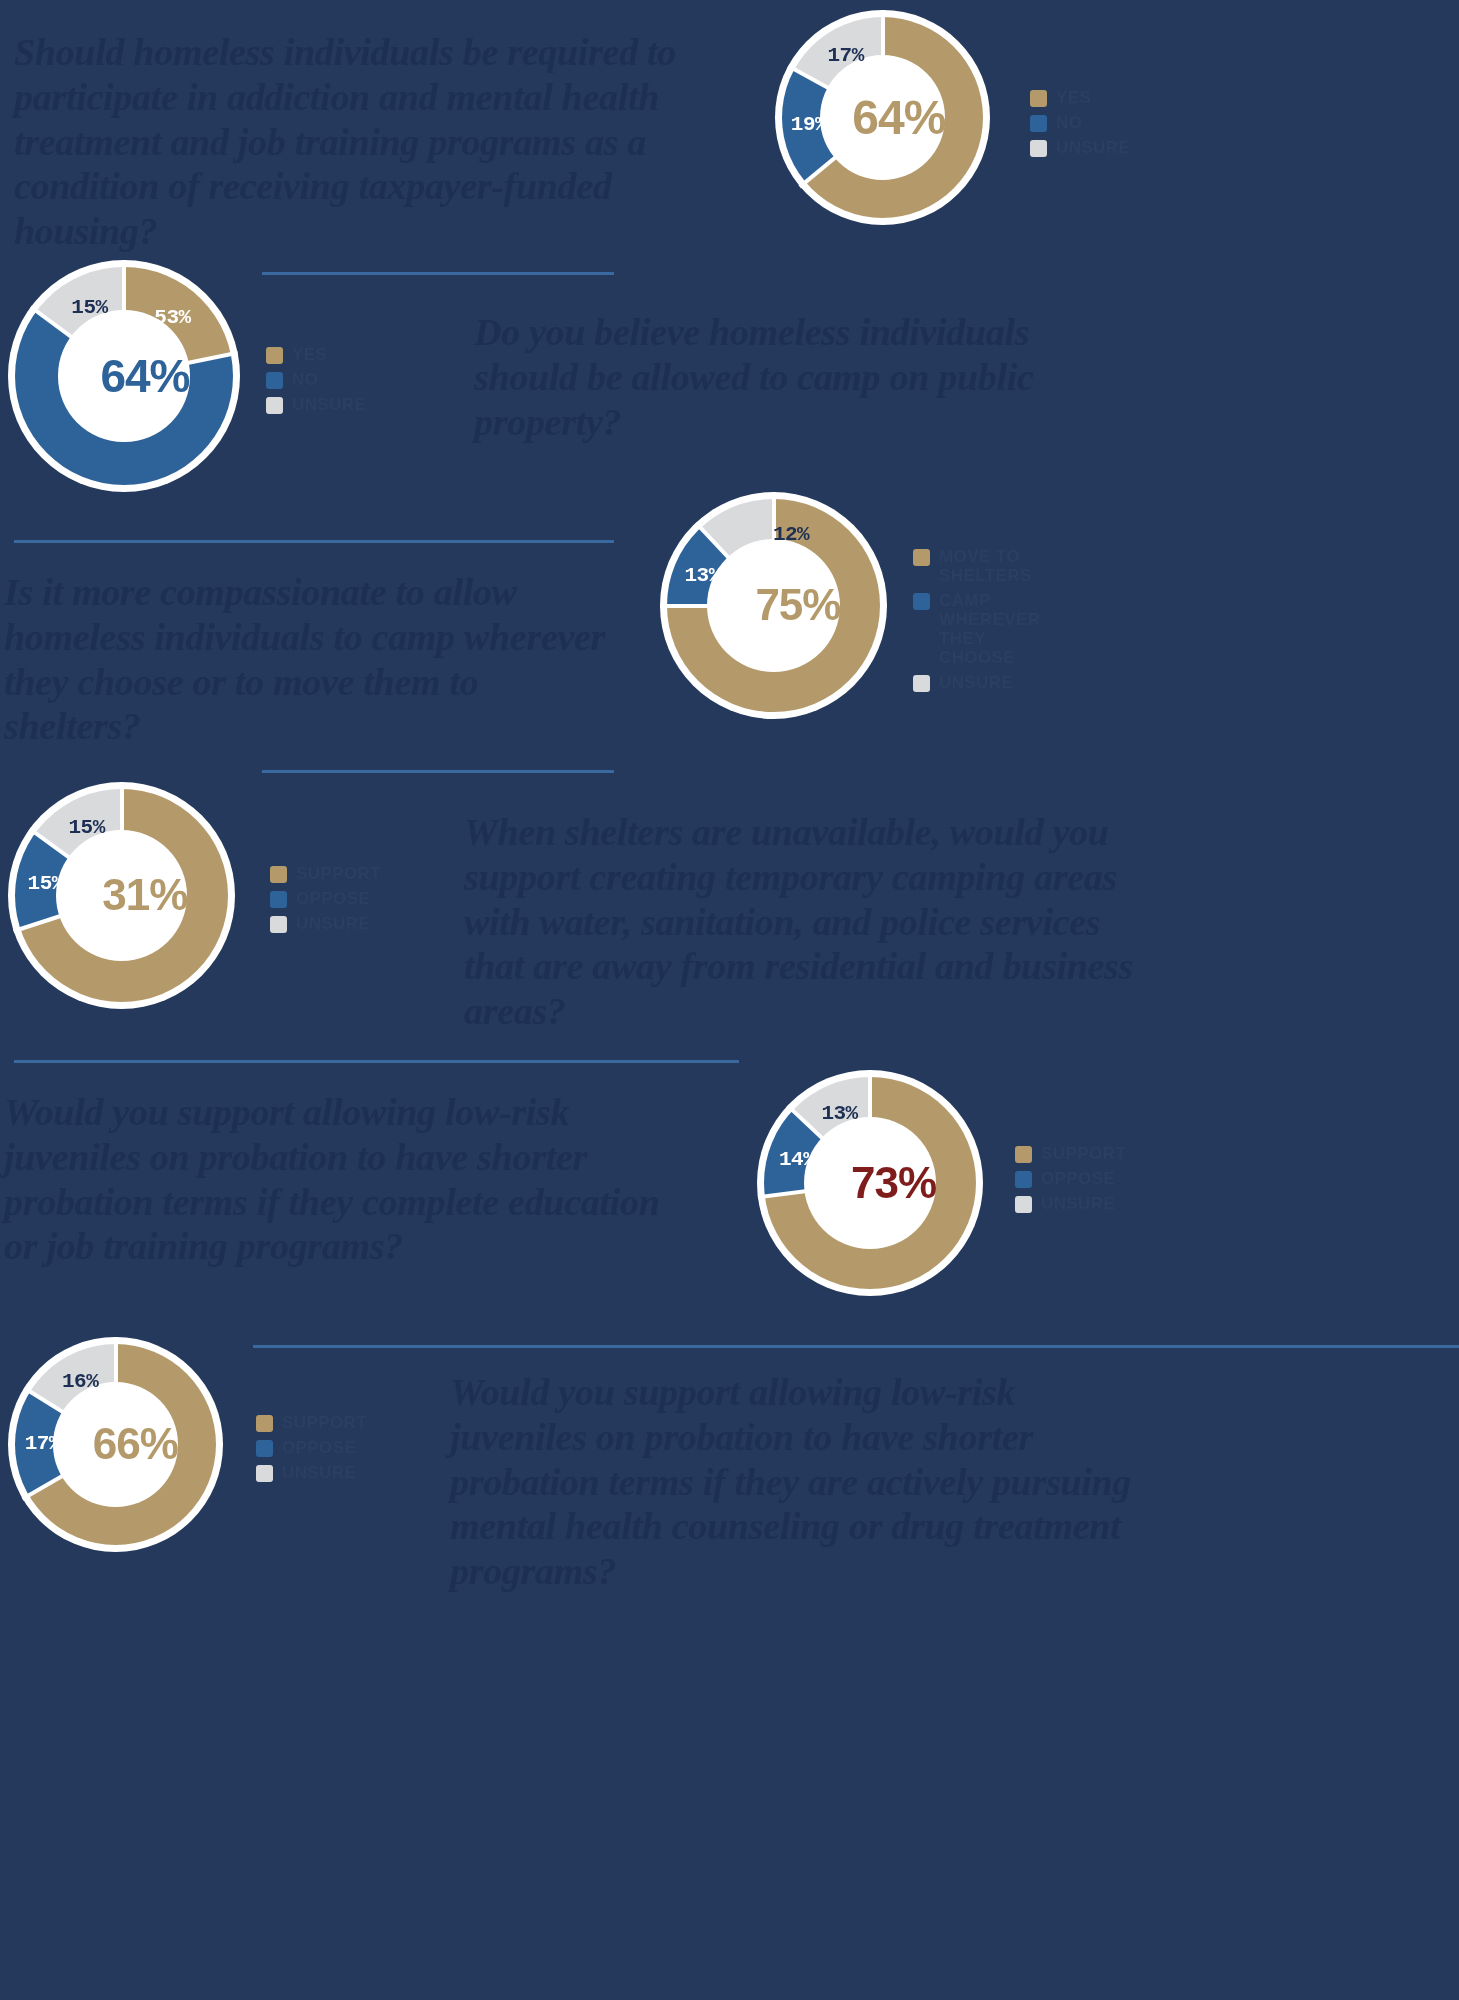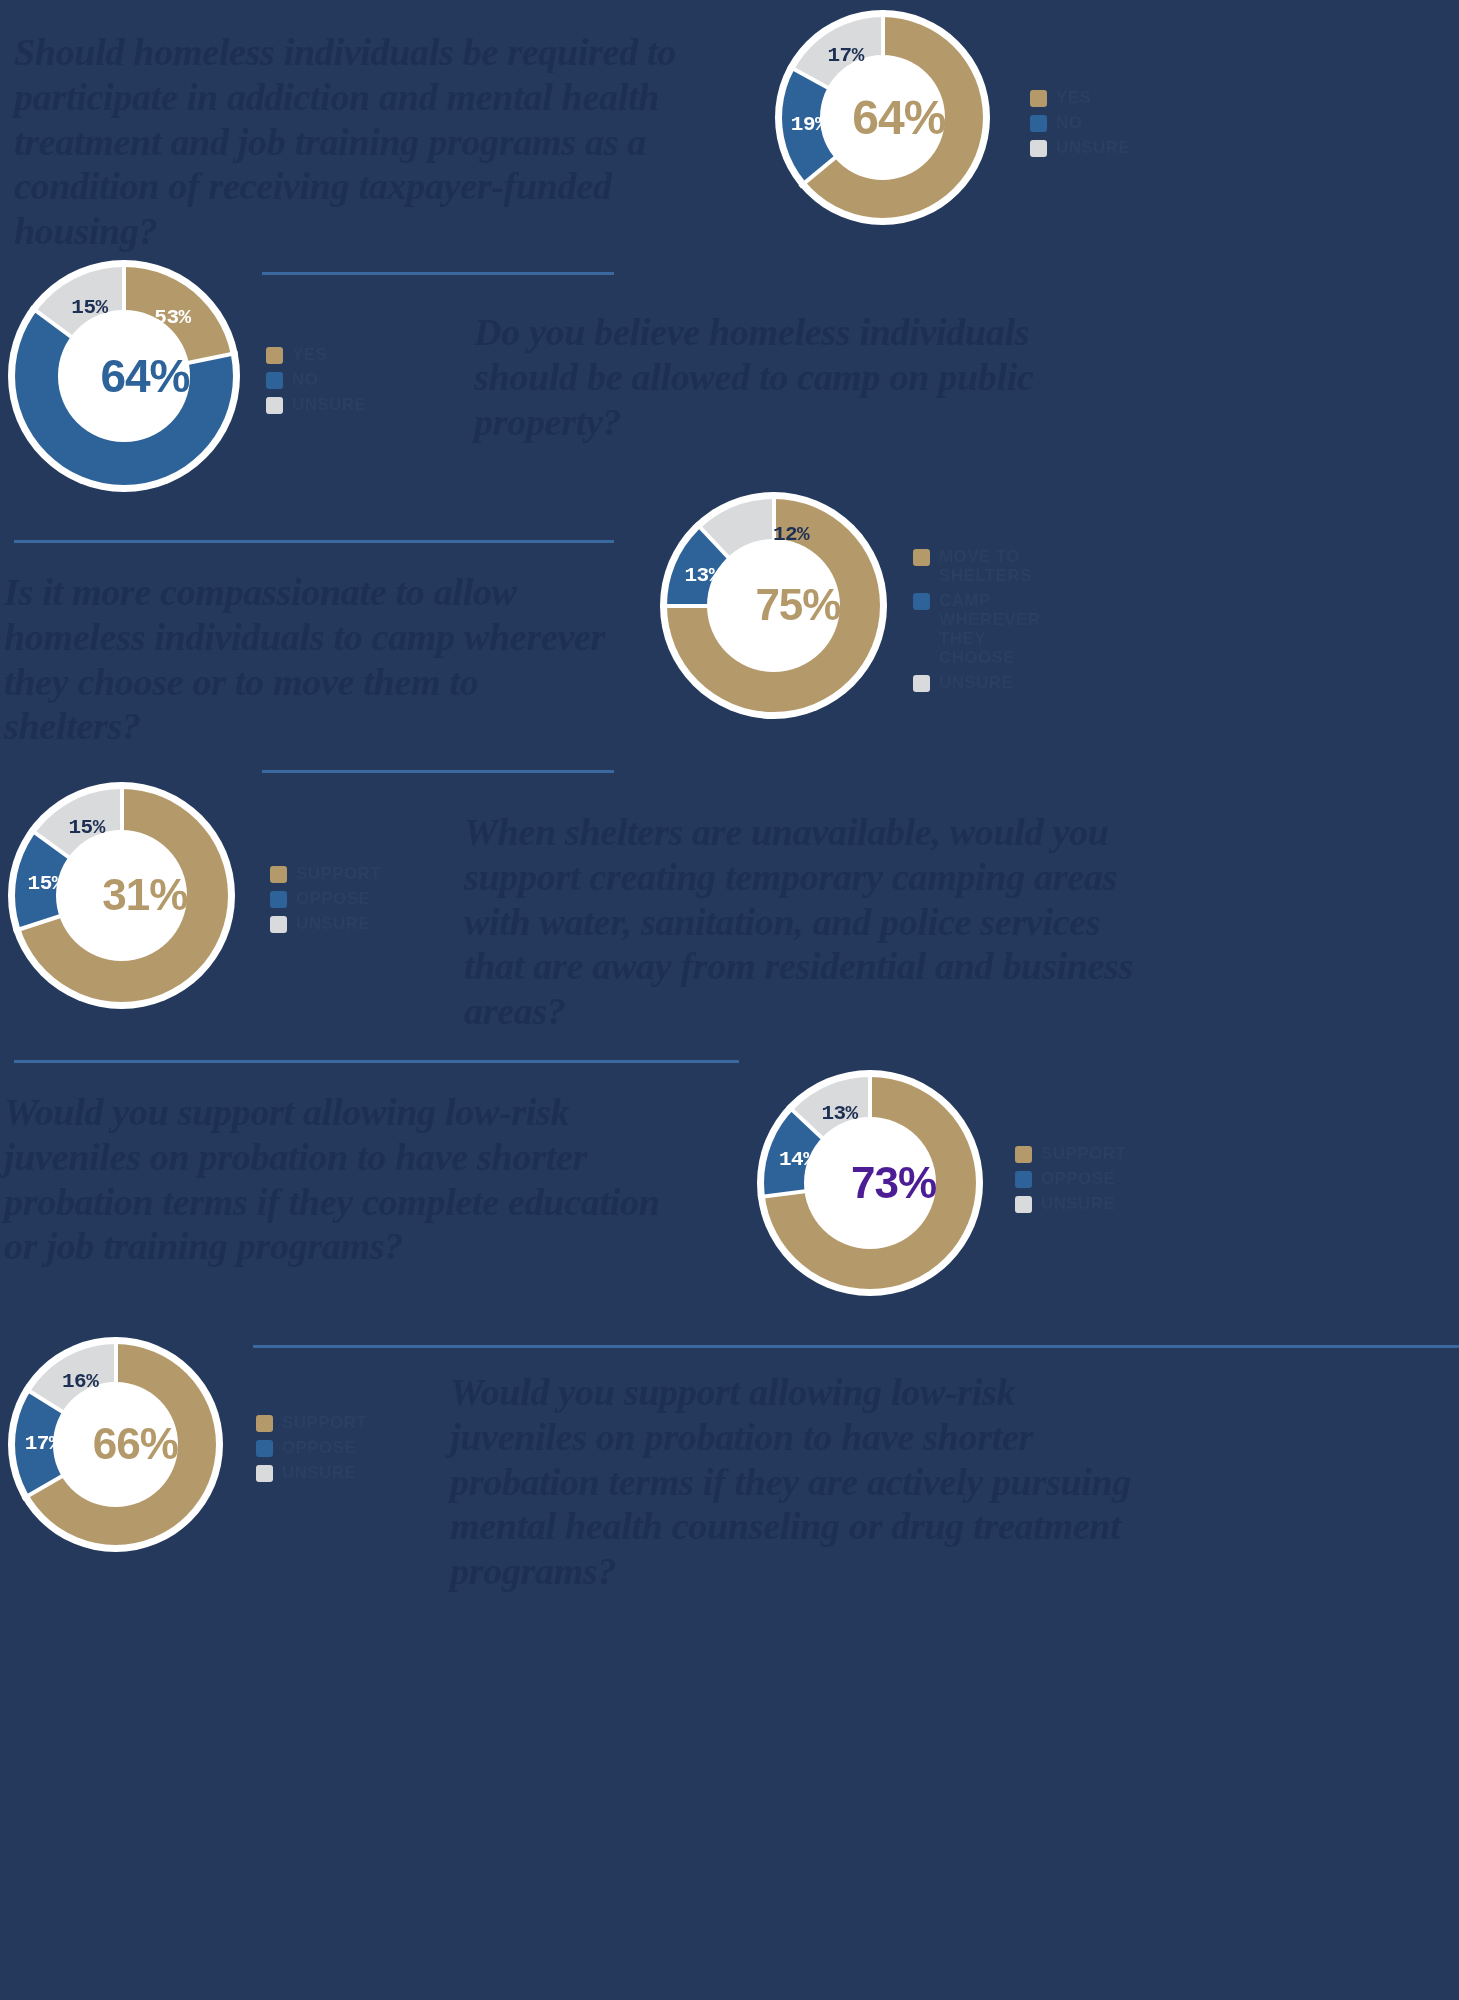--- a/index.html
+++ b/index.html
@@ -252,21 +252,21 @@
   <div class="question" style="left:4px; top:1090px; width:690px;">Would you support allowing low-risk juveniles on probation to have shorter probation terms if they complete education or job training programs?</div>
 
   <div class="donut-block" style="left:757px; top:1070px;">
     <div class="donut" id="donut5" style="width:226px; height:226px;">
         <div class="ring" style="background: rgb(255, 255, 255);"></div>
         <div class="ring" style="inset: 7px; background: conic-gradient(rgb(180, 154, 106) 0deg, rgb(180, 154, 106) 262.8deg, rgb(46, 99, 153) 262.8deg, rgb(46, 99, 153) 313.2deg, rgb(217, 218, 220) 313.2deg, rgb(217, 218, 220) 360deg);"></div>
         <div class="spoke" style="width: 4px; height: 113px; transform: translate(-2px, 0px) rotate(180deg); transform-origin: 2px 0px;"></div>
         <div class="spoke" style="width: 4px; height: 113px; transform: translate(-2px, 0px) rotate(442.8deg); transform-origin: 2px 0px;"></div>
         <div class="spoke" style="width: 4px; height: 113px; transform: translate(-2px, 0px) rotate(493.2deg); transform-origin: 2px 0px;"></div>
         <div class="hole" style="width: 132.21px; height: 132.21px; left: 46.895px; top: 46.895px;">
-          <span style="font-size: 44px; color: #4c1d95;">73%</span>
+          <span style="font-size: 44px; color: #7f1d1d;">73%</span>
         </div>
         <div class="seg-label light" style="left: 40.0949px; top: 89.3117px;">14%</div>
         <div class="seg-label dark" style="left: 82.5559px; top: 42.6477px;">13%</div>
       </div>
     <div class="legend" style="left:258px; top:74px;">
       <div class="legend-row">
         <div class="swatch" style="background:#b49a6a"></div>
         <div class="legend-label">SUPPORT</div>
       </div>
       <div class="legend-row">

